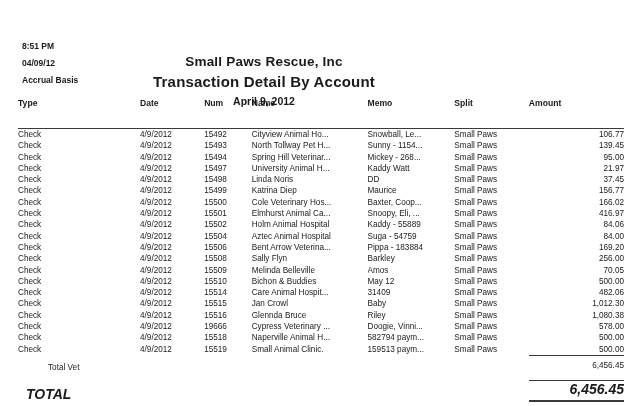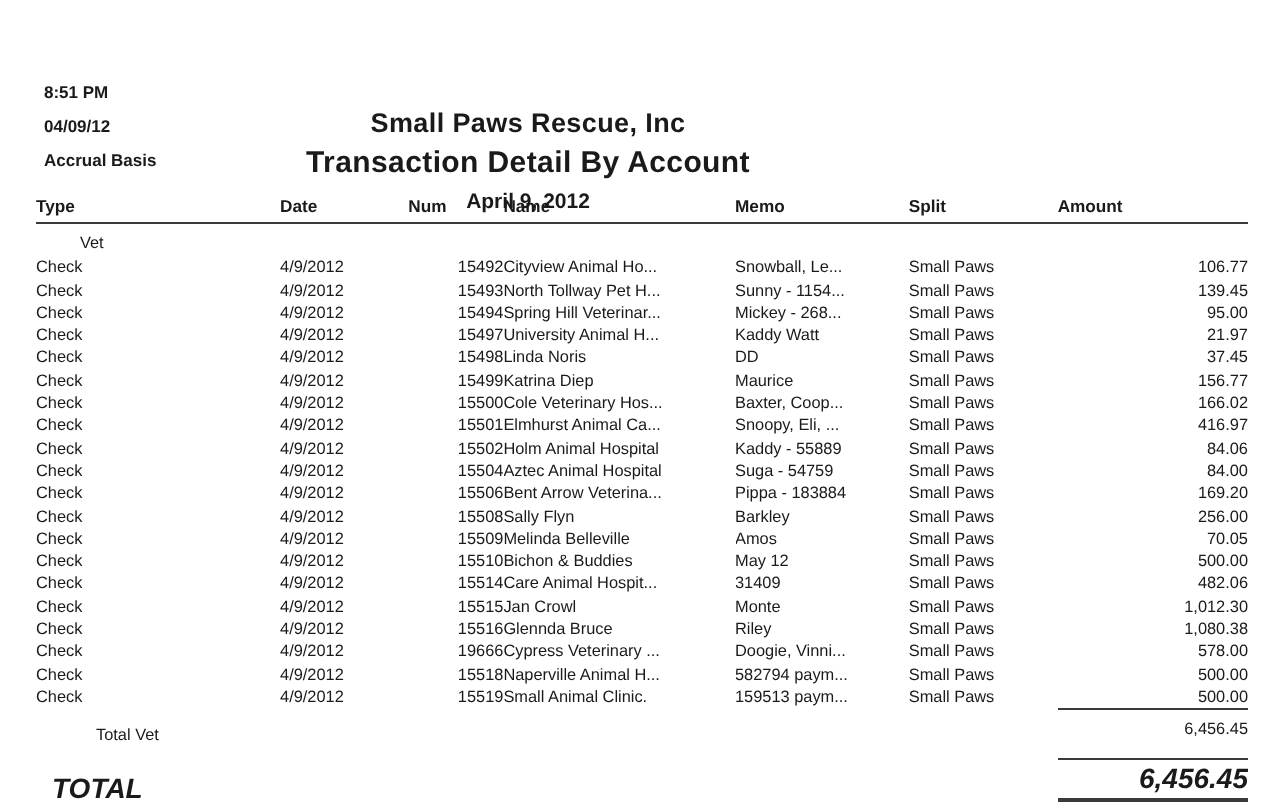--- a/index.html
+++ b/index.html
@@ -62,21 +62,21 @@
     position: absolute;
     left: 18px;
     top: 98px;
     width: 606px;
     border-collapse: collapse;
     font-size: 8.2px;
   }
   table.report th {
     font-weight: bold;
     font-size: 8.6px;
-    padding: 0 0 3px 0;
+    padding: 0 0 20px 0;
     border-bottom: 1px solid #3a3a3a;
     text-align: left;
     white-space: nowrap;
   }
   table.report td {
     padding: 0;
     line-height: 11.3px;
     white-space: nowrap;
     overflow: hidden;
   }
@@ -91,21 +91,21 @@
   th.c-type   { text-align: center; padding-left: 18px; }
   th.c-date   { text-align: center; }
   th.c-num    { text-align: center; }
   th.c-name   { text-align: center; }
   th.c-memo   { text-align: center; }
   th.c-split  { text-align: center; }
   th.c-amount { text-align: center; padding-right: 6px; }
 
   td.c-type   { padding-left: 34px; }
   td.c-date   { text-align: left; padding-left: 8px; }
-  td.c-num    { text-align: right; padding-left: 7px; margin-top: 32px; }
+  td.c-num    { text-align: left; padding-left: 7px; margin-top: 32px; }
   td.c-name   { text-align: left; padding-left: 2px; }
   td.c-memo   { text-align: left; padding-left: 2px; margin-top: 32px; }
   td.c-split  { text-align: left; padding-left: 2px; }
   td.c-amount { text-align: right; padding-right: 12px; }
 
   tr.group-head td {
     font-weight: normal;
     padding-top: 4px;
     padding-bottom: 1px;
   }
@@ -160,29 +160,20 @@
         <th class="c-type">Type</th>
         <th class="c-date">Date</th>
         <th class="c-num">Num</th>
         <th class="c-name">Name</th>
         <th class="c-memo">Memo</th>
         <th class="c-split">Split</th>
         <th class="c-amount">Amount</th>
       </tr>
     </thead>
     <tbody id="table-body">
-      <tr class="group-head">
-        <td class="c-type">Vet</td>
-        <td class="c-date"></td>
-        <td class="c-num"></td>
-        <td class="c-name"></td>
-        <td class="c-memo"></td>
-        <td class="c-split"></td>
-        <td class="c-amount"></td>
-      </tr>
     <tr class="data-row">
           <td class="c-type">Check</td>
           <td class="c-date">4/9/2012</td>
           <td class="c-num">15492</td>
           <td class="c-name">Cityview Animal Ho...</td>
           <td class="c-memo">Snowball, Le...</td>
           <td class="c-split">Small Paws</td>
           <td class="c-amount">106.77</td>
         </tr>
         <tr class="data-row">
@@ -309,21 +300,21 @@
           <td class="c-name">Care Animal Hospit...</td>
           <td class="c-memo">31409</td>
           <td class="c-split">Small Paws</td>
           <td class="c-amount">482.06</td>
         </tr>
         <tr class="data-row">
           <td class="c-type">Check</td>
           <td class="c-date">4/9/2012</td>
           <td class="c-num">15515</td>
           <td class="c-name">Jan Crowl</td>
-          <td class="c-memo">Monte</td>
+          <td class="c-memo">Baby</td>
           <td class="c-split">Small Paws</td>
           <td class="c-amount">1,012.30</td>
         </tr>
         <tr class="data-row">
           <td class="c-type">Check</td>
           <td class="c-date">4/9/2012</td>
           <td class="c-num">15516</td>
           <td class="c-name">Glennda Bruce</td>
           <td class="c-memo">Riley</td>
           <td class="c-split">Small Paws</td>

